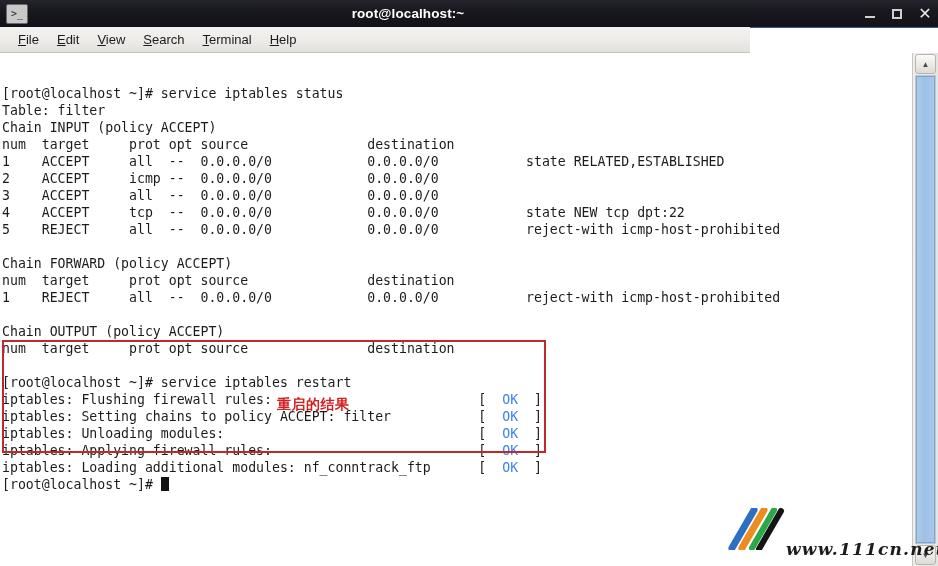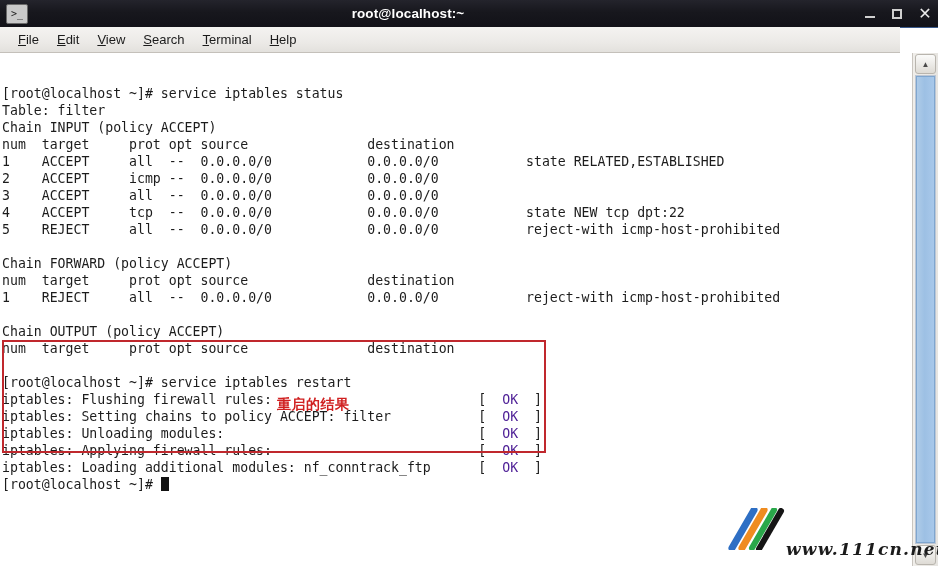--- a/index.html
+++ b/index.html
@@ -25,35 +25,35 @@
          align-items:center;gap:13px;}
   .wbtn{width:14px;height:14px;position:relative;cursor:default;}
   .wbtn.min::after{content:"";position:absolute;left:1px;bottom:3px;width:10px;height:2px;
          background:#cfcfcf;}
   .wbtn.max::after{content:"";position:absolute;left:1px;top:2px;width:10px;height:10px;
          border:2px solid #cfcfcf;box-sizing:border-box;}
   .wbtn.close{font-family:"DejaVu Sans",sans-serif;color:#e9e9e9;font-size:16px;
          line-height:14px;text-align:center;font-weight:bold;}
 
   
-  .menubar{position:absolute;left:0;top:27px;width:900px;height:26px;
+  .menubar{position:absolute;left:0;top:27px;width:750px;height:26px;
            background:linear-gradient(to bottom,#f4f3f1 0%,#eceae7 60%,#e3e1dd 100%);
            border-bottom:1px solid #c4c0ba;
            display:flex;align-items:center;padding-left:9px;box-sizing:border-box;}
   .menu-item{font-size:13px;color:#1b1b1b;padding:2px 9px;cursor:default;}
   .menu-item u{text-decoration:underline;}
 
   
   .term{position:absolute;left:0;top:53px;width:912px;height:513px;
         background:#ffffff;overflow:hidden;}
   .termtext{position:absolute;left:2px;top:0;
         font-family:"DejaVu Sans Mono",monospace;
         font-size:13.2px;line-height:17px;color:#1c1c1c;
         white-space:pre;margin-top:32px;}
-  .termtext .ok{color:#4c1d95;}
+  .termtext .ok{color:#3b82f6;}
   .cursor{display:inline-block;width:8px;height:14px;background:#121212;
           vertical-align:-2px;}
 
   
   .redbox{position:absolute;left:2px;top:340px;width:544px;height:113px;
           border:2px solid #c0282d;box-sizing:border-box;pointer-events:none;}
   .cn-note{position:absolute;left:277px;top:396px;
           font-family:"DejaVu Sans",sans-serif;font-size:14px;color:#d02020;
           white-space:nowrap;font-weight:bold;letter-spacing:.5px;}
 

